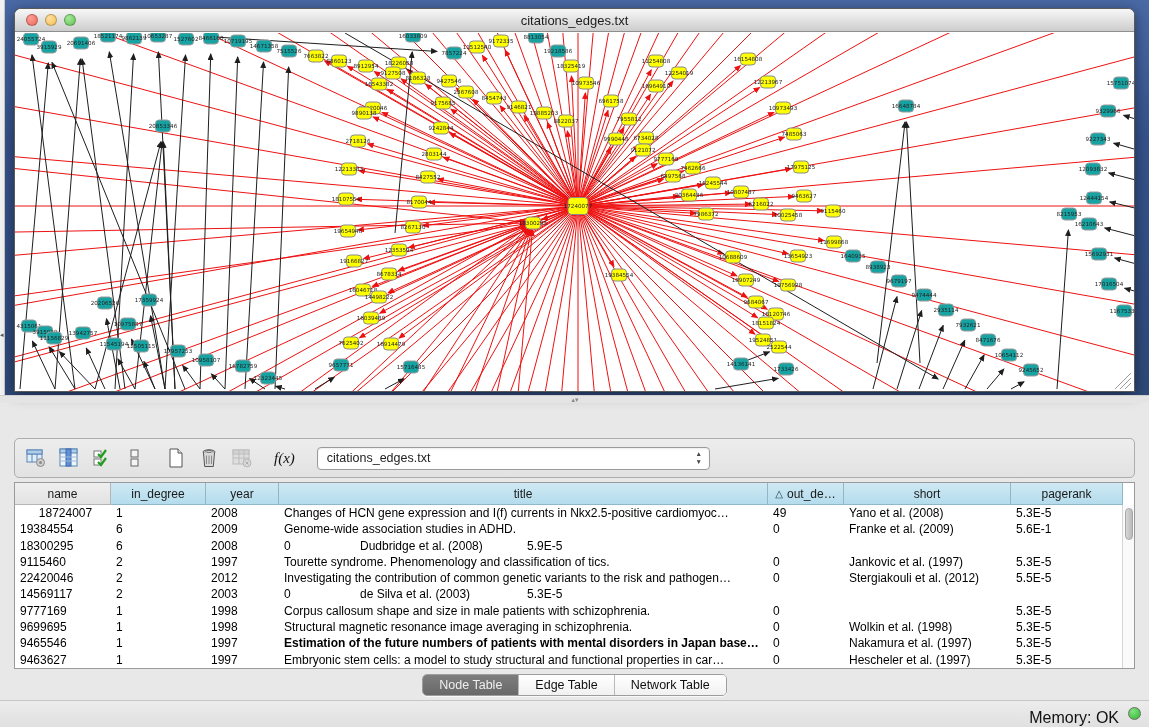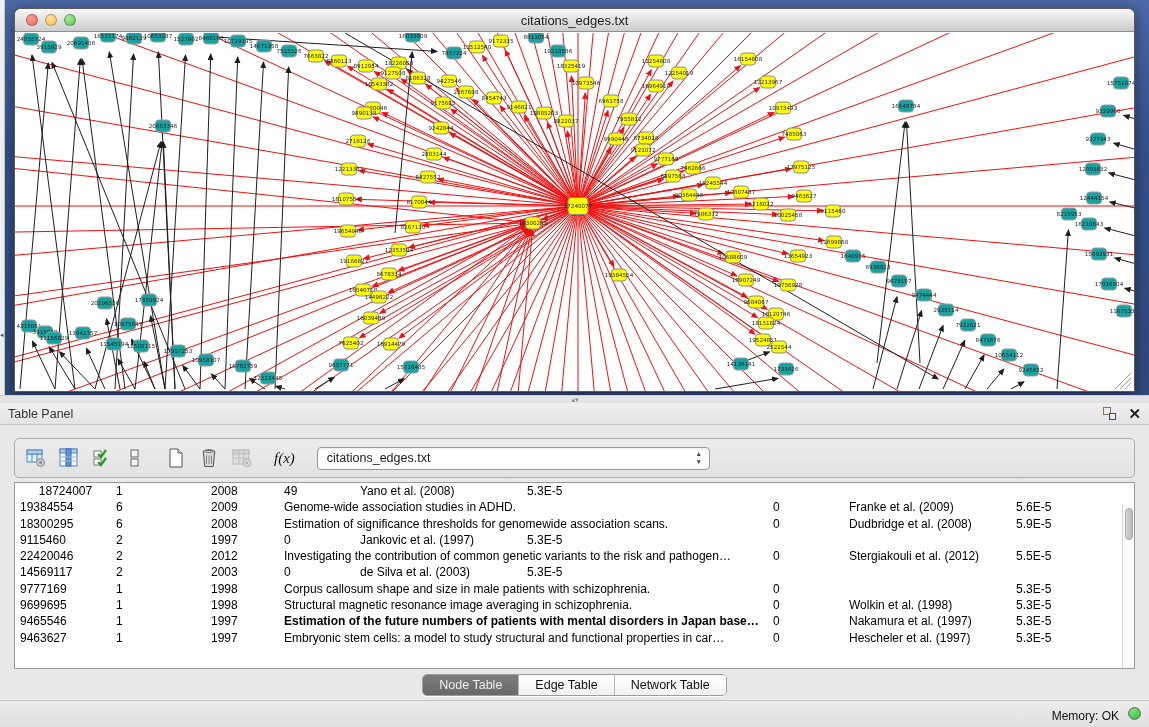--- a/index.html
+++ b/index.html
@@ -68,21 +68,21 @@
   #tabbar { position:absolute; left:0; top:669px; width:1149px; height:31px; display:flex; align-items:center; justify-content:center; }
   #segment { display:flex; border:1px solid #9d9d9d; border-radius:5px; overflow:hidden; height:22px;
     box-shadow:0 1px 1px rgba(255,255,255,.8), inset 0 1px 1px rgba(0,0,0,.06); }
   .seg { padding:0 16px; font-size:12.5px; line-height:21px; background:linear-gradient(#ffffff,#f1f1f1); color:#111; border-right:1px solid #b9b9b9; }
   .seg:last-child { border-right:none; }
   .seg.active { background:linear-gradient(#7d7d7d,#696969); color:#efefef; }
 
   
   #statusbar { position:absolute; left:0; top:700px; width:1149px; height:27px;
     background:linear-gradient(#ececec,#e0e0e0); border-top:1px solid #c6c6c6; }
-  #memory-status { position:absolute; right:30px; top:8px; font-size:12px; color:#111; }
+  #memory-status { position:absolute; right:30px; top:8px; font-size:16px; color:#111; }
   #memory-dot { position:absolute; right:8px; top:6px; width:13px; height:13px; border-radius:50%;
     background:radial-gradient(circle at 35% 30%, #7fe57f, #2fb52f); border:1px solid #6d6d6d; }
 </style>
 </head>
 <body>
 
 <div id="stage">
 
   <div id="network-region">
     <div id="left-strip">
@@ -835,30 +835,20 @@
             <line x1="1110" y1="356" x2="1116" y2="350" stroke="#9a9a9a" stroke-width="1"></line>
           </svg>
         </div>
     </div>
   </div>
 
   <div id="divider">
     <div id="divider-handle">▴▾</div>
   </div>
 
-  <div id="panel-header">
-    <span id="panel-title">Table Panel</span>
-    <div id="panel-header-icons">
-      <div id="float-icon">
-          <div class="sq1"></div>
-          <div class="sq2"></div>
-        </div>
-      <div id="close-icon">✕</div>
-    </div>
-  </div>
 
   <div id="toolbar">
     <div class="tb-icon">
       <svg width="22" height="22" viewBox="0 0 22 22">
         <rect x="2" y="3" width="15" height="12" fill="#dfeefb" stroke="#5b85b5"></rect>
         <path d="M2 7h15 M7 3v12 M12 3v12" stroke="#5b85b5" fill="none"></path>
         <rect x="2" y="3" width="15" height="4" fill="#aecde8" stroke="#5b85b5"></rect>
         <circle cx="15.5" cy="15.5" r="4" fill="#cfcfcf" stroke="#8b8b8b"></circle>
         <circle cx="15.5" cy="15.5" r="1.5" fill="#8b8b8b"></circle>
       </svg>
@@ -909,51 +899,76 @@
       </svg>
     </div>
     <div id="fx-icon">f(x)</div>
     <div id="table-select">
       <span>citations_edges.txt</span>
       <div class="stepper">▲<br>▼</div>
     </div>
   </div>
 
   <div id="table-box">
+    <div id="table-header">
+        <div class="th gray" style="width: 96px;">
+          <span>name</span>
+        </div>
+        <div class="th" style="width: 95px;">
+          <span>in_degree</span>
+        </div>
+        <div class="th" style="width: 73px;">
+          <span>year</span>
+        </div>
+        <div class="th" style="width: 489px;">
+          <span>title</span>
+        </div>
+        <div class="th" style="width: 76px;">
+          <span class="sort">△</span>
+          <span>out_de…</span>
+        </div>
+        <div class="th" style="width: 167px;">
+          <span>short</span>
+        </div>
+        <div class="th" style="width: 112px;">
+          <span>pagerank</span>
+        </div>
+      </div>
     <div id="table-body">
         <div class="tr">
           <div class="td" style="width: 96px; text-align: center;">18724007</div>
           <div class="td" style="width: 95px;">1</div>
           <div class="td" style="width: 73px;">2008</div>
+          <div class="td" style="width: 489px;">Changes of HCN gene expression and I(f) currents in Nkx2.5-positive cardiomyoc…</div>
           <div class="td" style="width: 76px;">49</div>
           <div class="td" style="width: 167px;">Yano et al. (2008)</div>
           <div class="td" style="width: 112px;">5.3E-5</div>
         </div>
         <div class="tr">
           <div class="td" style="width: 96px;">19384554</div>
           <div class="td" style="width: 95px;">6</div>
           <div class="td" style="width: 73px;">2009</div>
           <div class="td" style="width: 489px;">Genome-wide association studies in ADHD.</div>
           <div class="td" style="width: 76px;">0</div>
           <div class="td" style="width: 167px;">Franke et al. (2009)</div>
-          <div class="td" style="width: 112px;">5.6E-5</div>
+          <div class="td" style="width: 112px;">5.6E-1</div>
         </div>
         <div class="tr">
           <div class="td" style="width: 96px;">18300295</div>
           <div class="td" style="width: 95px;">6</div>
           <div class="td" style="width: 73px;">2008</div>
-          <div class="td" style="width: 489px;">Estimation of significance thresholds for genomewide association scans.</div>
           <div class="td" style="width: 76px;">0</div>
           <div class="td" style="width: 167px;">Dudbridge et al. (2008)</div>
           <div class="td" style="width: 112px;">5.9E-5</div>
         </div>
         <div class="tr">
           <div class="td" style="width: 96px;">9115460</div>
           <div class="td" style="width: 95px;">2</div>
           <div class="td" style="width: 73px;">1997</div>
+          <div class="td" style="width: 489px;">Tourette syndrome. Phenomenology and classification of tics.</div>
           <div class="td" style="width: 76px;">0</div>
           <div class="td" style="width: 167px;">Jankovic et al. (1997)</div>
           <div class="td" style="width: 112px;">5.3E-5</div>
         </div>
         <div class="tr">
           <div class="td" style="width: 96px;">22420046</div>
           <div class="td" style="width: 95px;">2</div>
           <div class="td" style="width: 73px;">2012</div>
           <div class="td" style="width: 489px;">Investigating the contribution of common genetic variants to the risk and pathogen…</div>
           <div class="td" style="width: 76px;">0</div>

